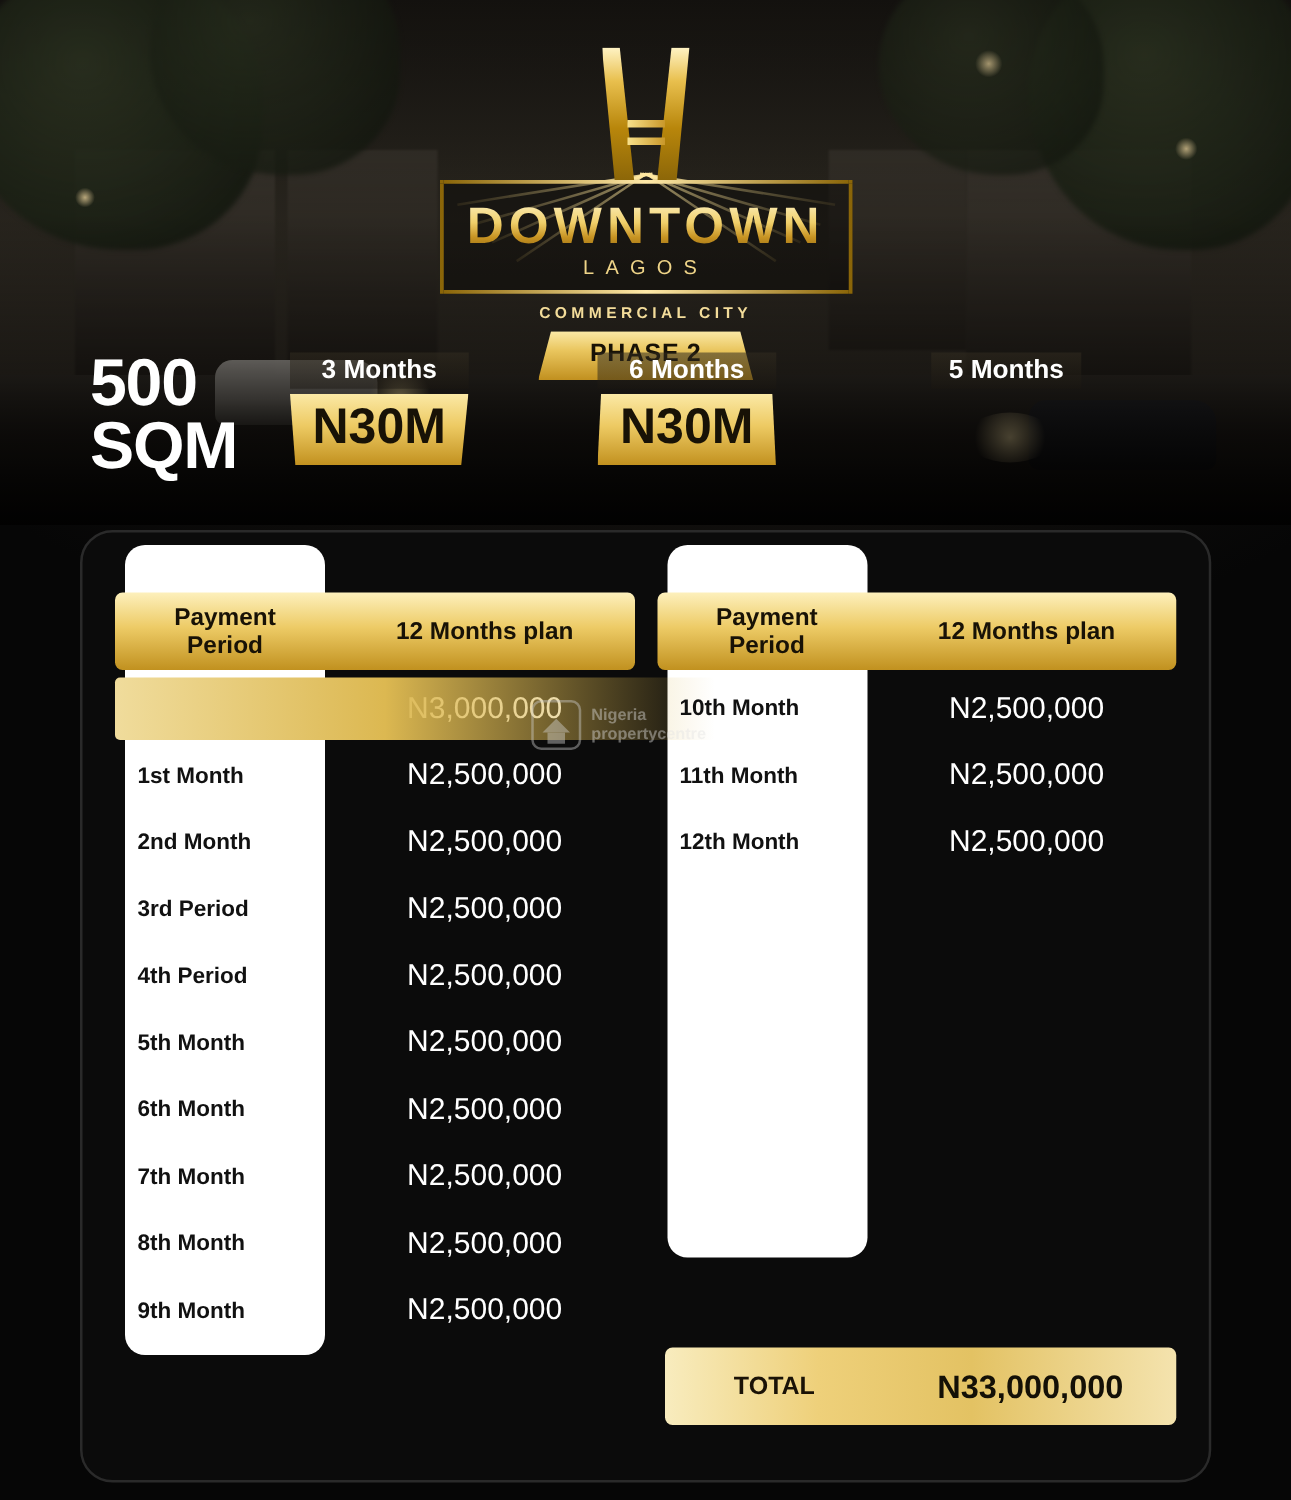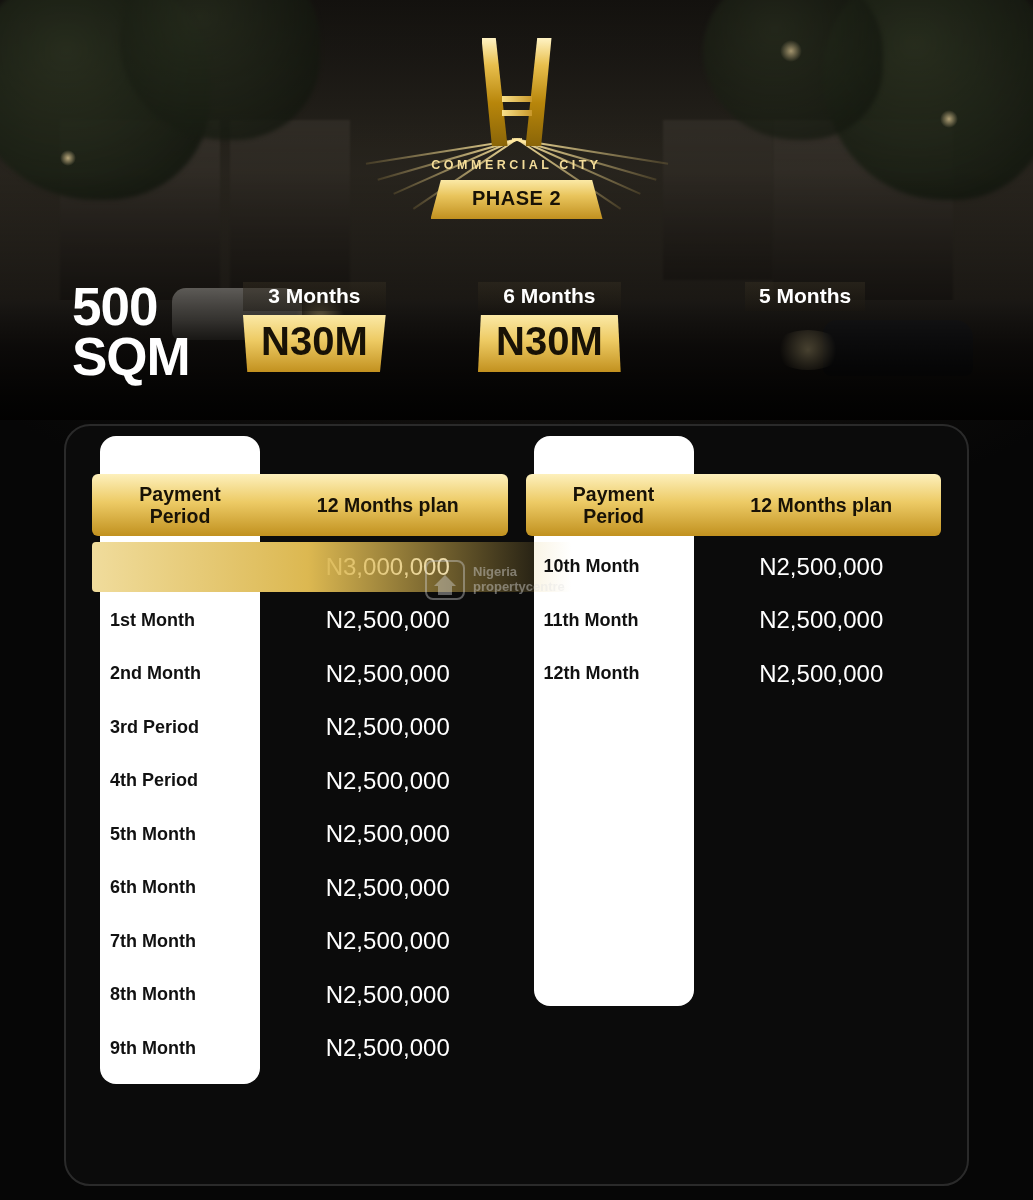--- a/index.html
+++ b/index.html
@@ -129,21 +129,21 @@
   .plan-label {
     font-size: 21px; font-weight: 700; color: #fff; margin-bottom: 4px;
     padding: 2px 14px 3px;
     background: linear-gradient(180deg, rgba(50,44,32,.55), rgba(26,22,16,.45));
   }
   .plan-price {
     font-size: 40px; font-weight: 700; color: #181206;
     background: linear-gradient(180deg,#fbe9a6 0%, #edca63 45%, #c2911f 100%);
     padding: 4px 18px 8px;
   }
-  .p1 { left: 243px; }
+  .p1 { left: 232px; }
   .p1 .plan-price { clip-path: polygon(0 0, 100% 0, 96% 100%, 3% 100%); }
   .p2 { left: 478px; }
   .p2 .plan-price { clip-path: polygon(2% 0, 98% 0, 100% 100%, 0 100%); }
   .p3 { left: 745px; }
   .p3 .plan-price { clip-path: polygon(0 0, 97% 0, 100% 100%, 2% 100%); border-radius: 0 40% 40% 0/0 50% 50% 0; }
 
   
   .card {
     position: absolute; left: 64px; top: 424px; width: 905px; height: 762px;
     background: #0b0b0b; border: 2px solid #2a2a2a; border-radius: 26px;
@@ -238,20 +238,24 @@
       <div class="cable cableR" style="right:30px; bottom:10px; width:135px; transform: rotate(24deg);"></div>
       <div class="cable cableR" style="right:20px; bottom:10px; width:148px; transform: rotate(16deg);"></div>
       <div class="cable cableR" style="right:12px; bottom:10px; width:158px; transform: rotate(9deg);"></div>
       <div class="pylon">
         <div class="pylon-left"></div>
         <div class="pylon-right"></div>
         <div class="pylon-bar pb1"></div>
         <div class="pylon-bar pb2"></div>
       </div>
     </div>
+    <div class="logo-box">
+      <div class="logo-title">DOWNTOWN</div>
+      <div class="logo-sub">LAGOS</div>
+    </div>
     <div class="logo-city">COMMERCIAL CITY</div>
     <div class="phase-badge">PHASE 2</div>
   </div>
 
   <div class="price-row">
     <div class="sqm">
       <div>500</div>
       <div>SQM</div>
     </div>
 
@@ -344,20 +348,24 @@
           <div class="row">
             <div class="row-period">11th Month</div>
             <div class="row-amount">N2,500,000</div>
           </div>
           <div class="row">
             <div class="row-period">12th Month</div>
             <div class="row-amount">N2,500,000</div>
           </div>
         </div>
 
+        <div class="total-bar">
+          <div class="total-label">TOTAL</div>
+          <div class="total-amount">N33,000,000</div>
+        </div>
       </div>
 
     </div>
   </div>
 
   <div class="watermark">
     <div class="wm-badge">
       <div class="wm-house"></div>
     </div>
     <div class="wm-text">

